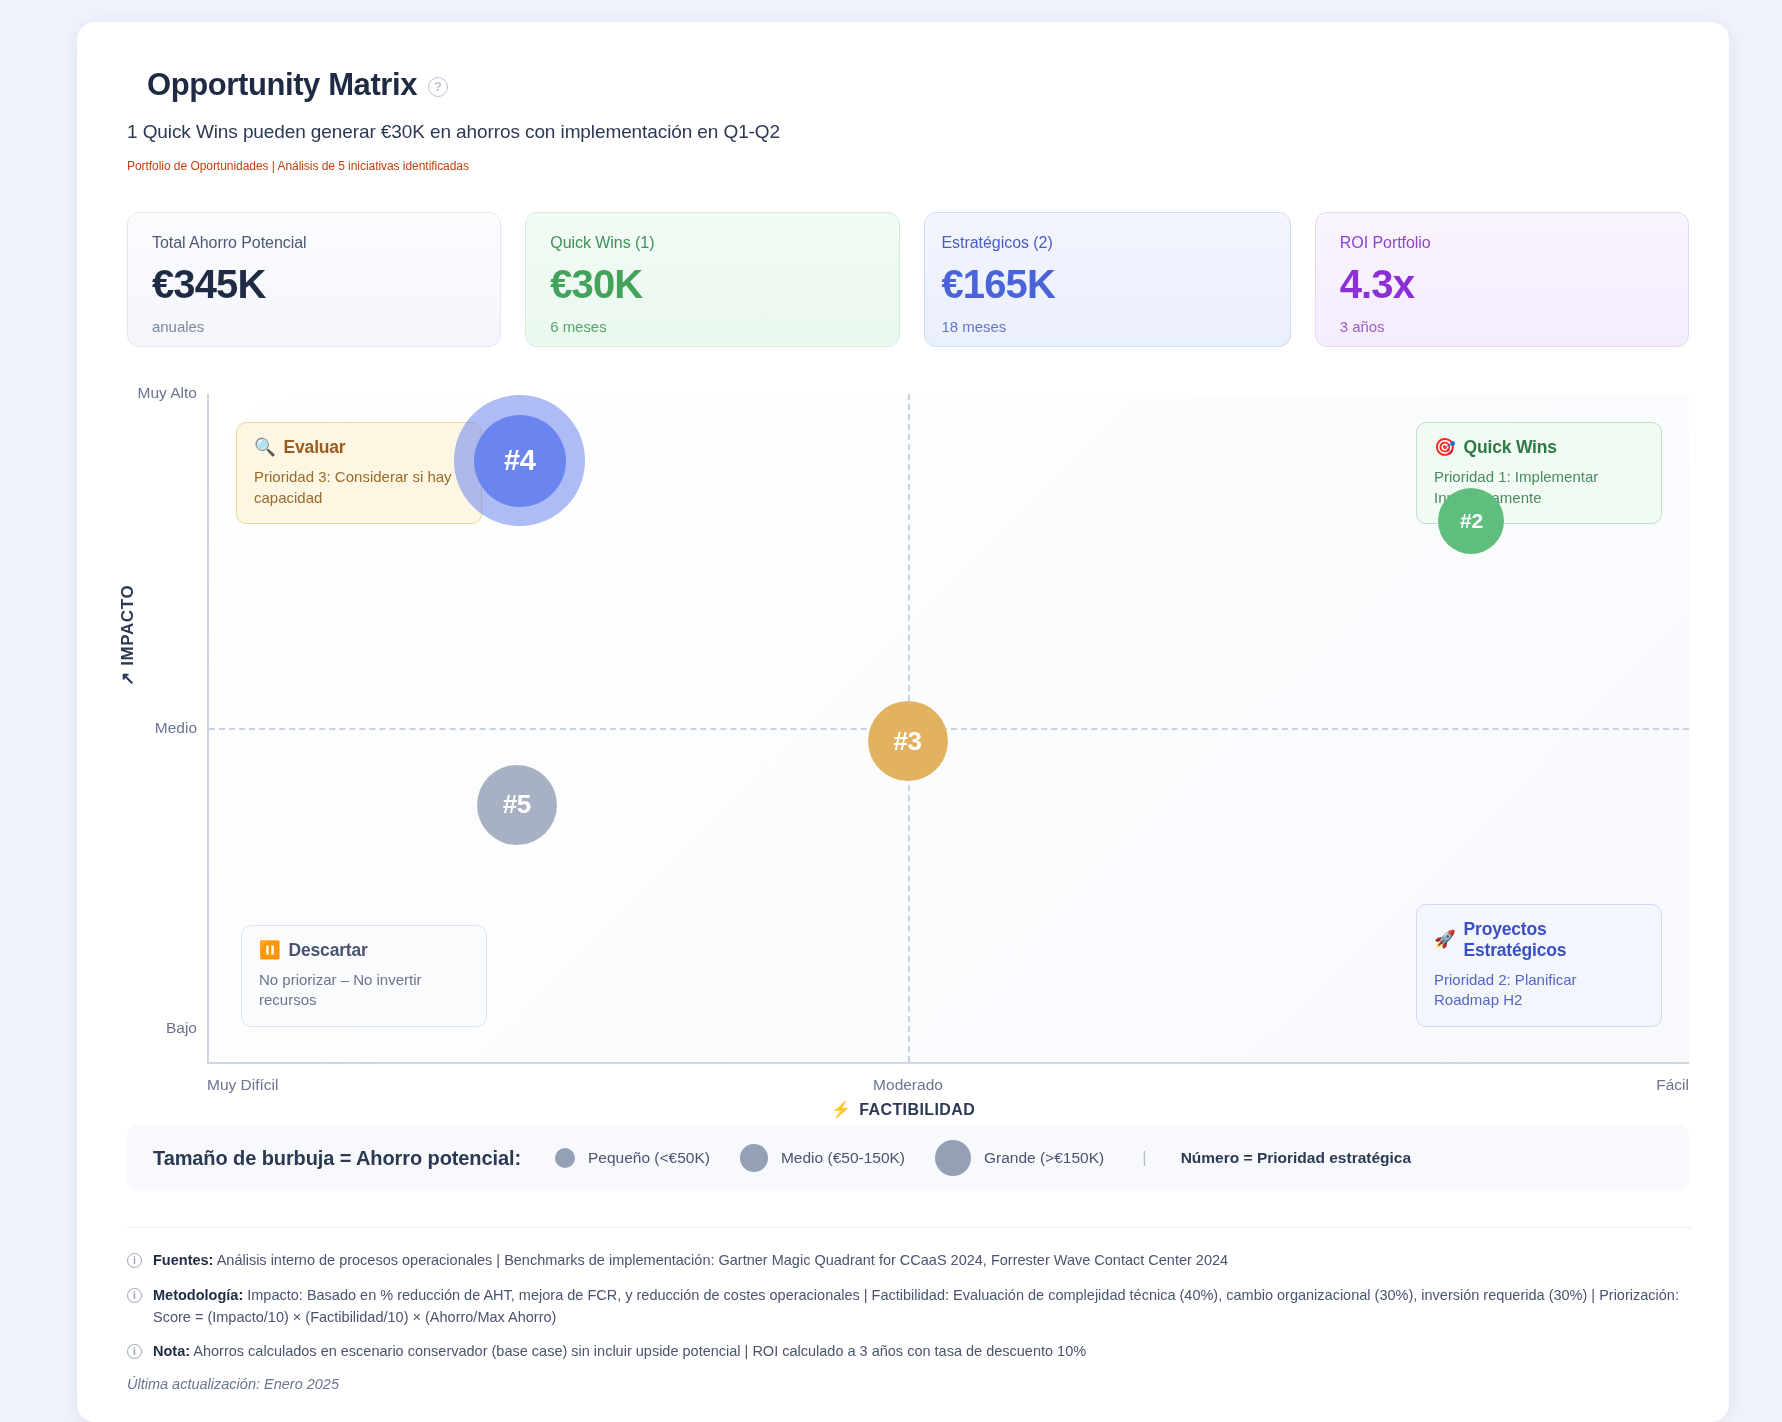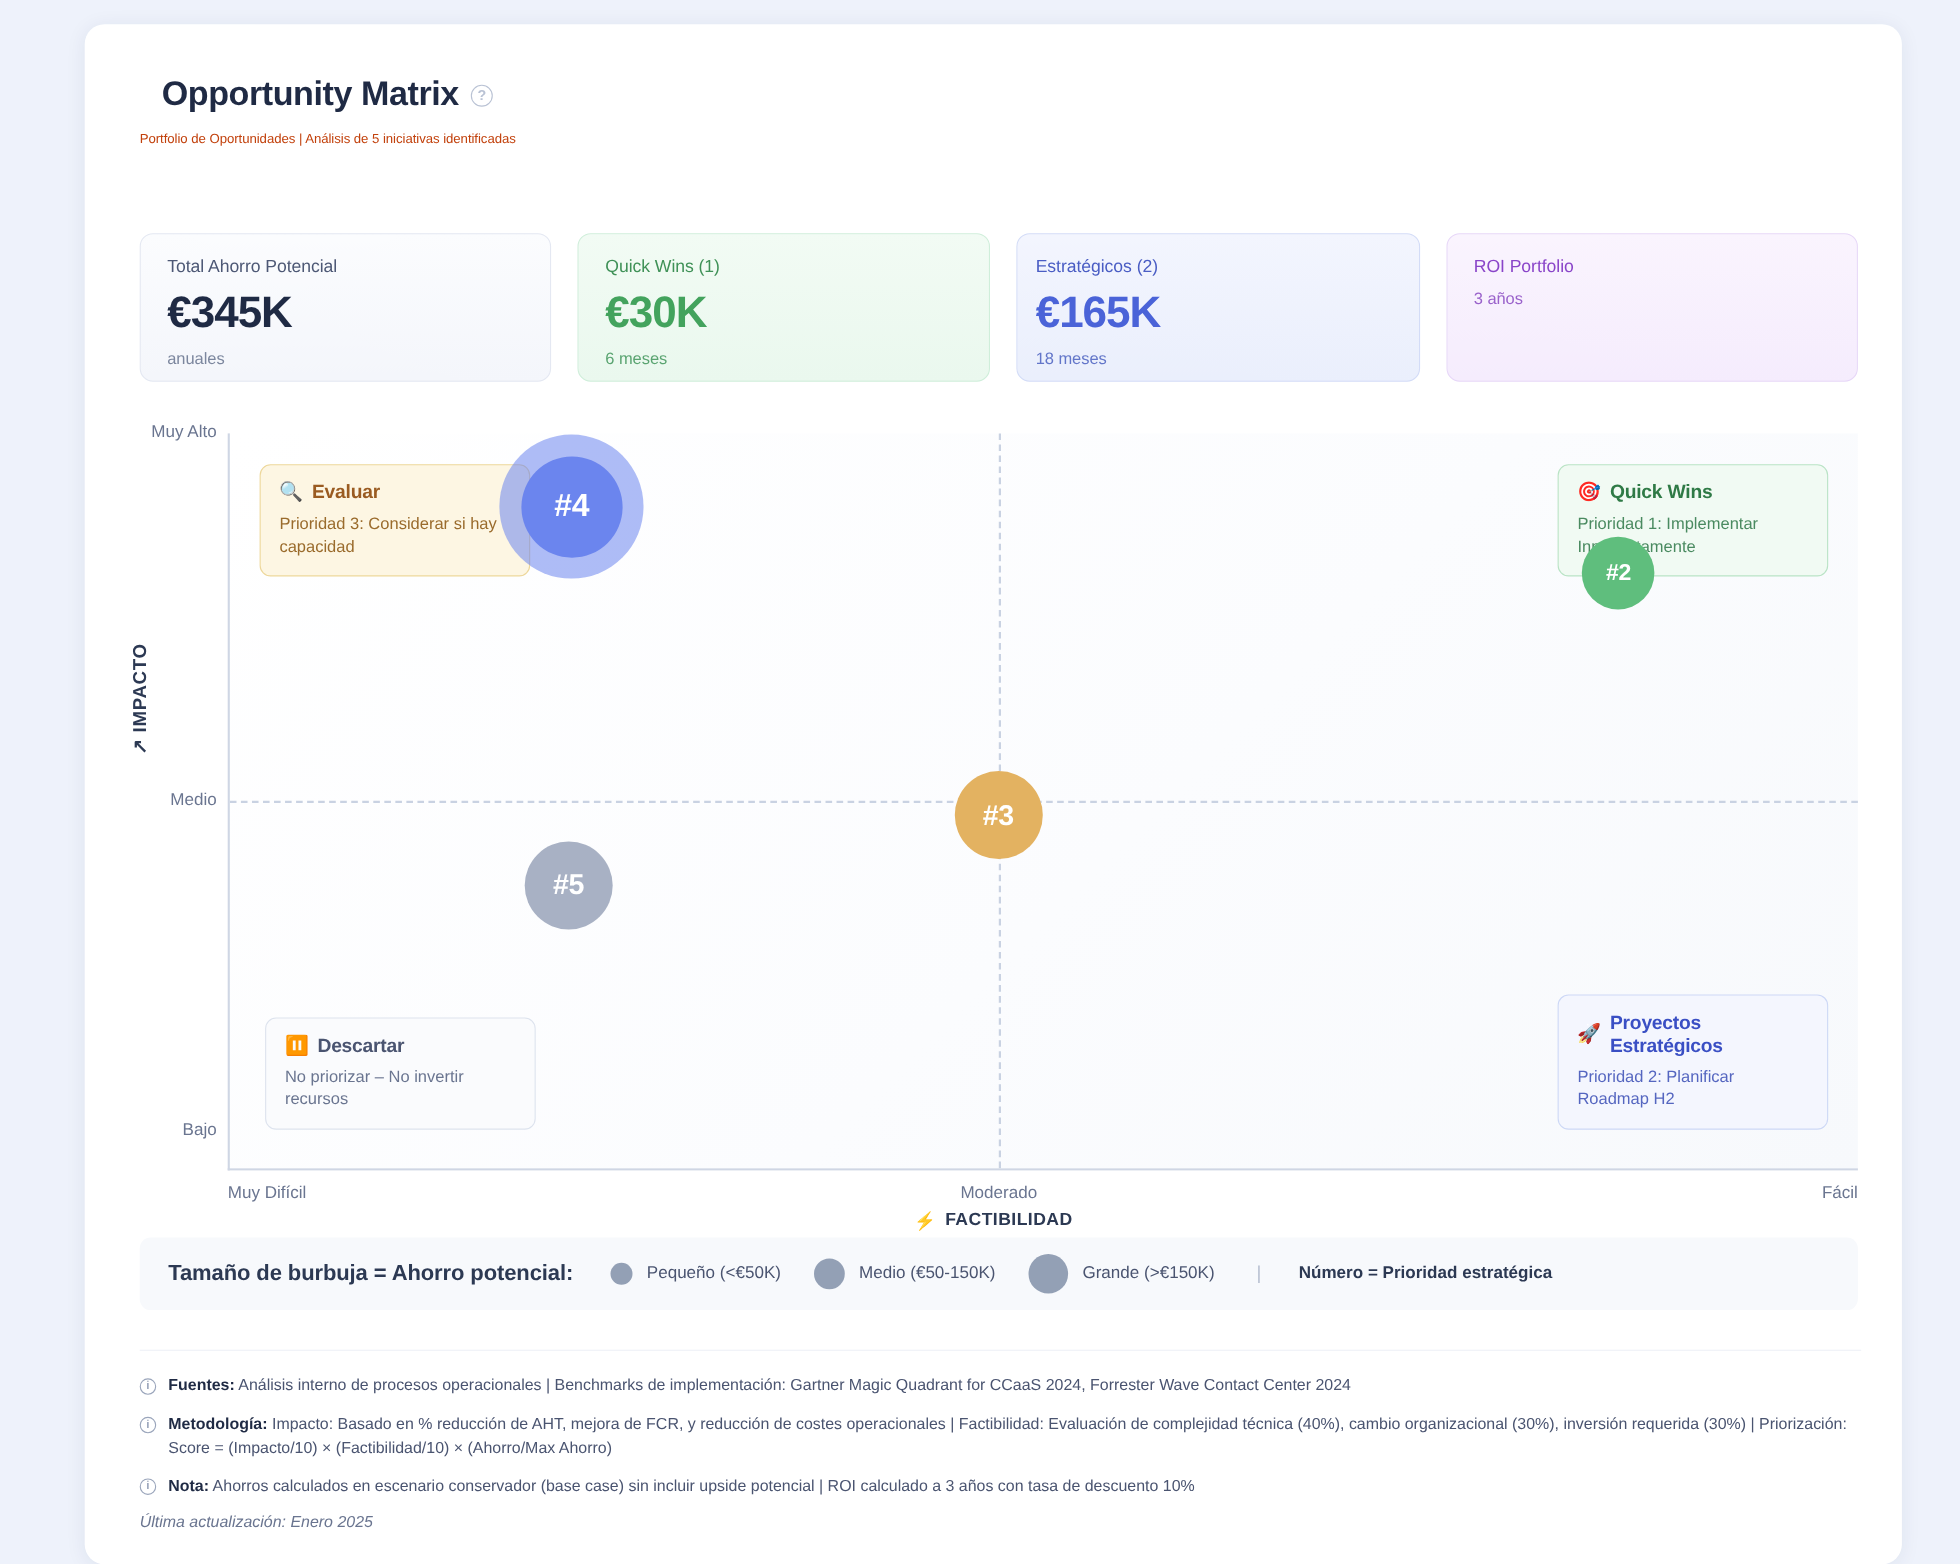--- a/index.html
+++ b/index.html
@@ -329,20 +329,21 @@
 <body>
 
 <div class="page">
   <div class="card">
 
     <div class="hdr">
       <div class="title-row">
         <div class="title">Opportunity Matrix</div>
         <div class="help-icon">?</div>
       </div>
+      <div class="subtitle">1 Quick Wins pueden generar €30K en ahorros con implementación en Q1-Q2</div>
       <div class="meta">Portfolio de Oportunidades | Análisis de 5 iniciativas identificadas</div>
     </div>
 
     <div class="kpis">
       <div class="kpi k0">
         <div class="kpi-label">Total Ahorro Potencial</div>
         <div class="kpi-value">€345K</div>
         <div class="kpi-sub">anuales</div>
       </div>
       <div class="kpi k1">
@@ -350,20 +351,21 @@
         <div class="kpi-value">€30K</div>
         <div class="kpi-sub">6 meses</div>
       </div>
       <div class="kpi k2">
         <div class="kpi-label">Estratégicos (2)</div>
         <div class="kpi-value">€165K</div>
         <div class="kpi-sub">18 meses</div>
       </div>
       <div class="kpi k3">
         <div class="kpi-label">ROI Portfolio</div>
+        <div class="kpi-value">4.3x</div>
         <div class="kpi-sub">3 años</div>
       </div>
     </div>
 
     <div class="matrix-wrap">
 
       <div class="yaxis-title">
         <span>↗</span>
         <span>IMPACTO</span>
       </div>

